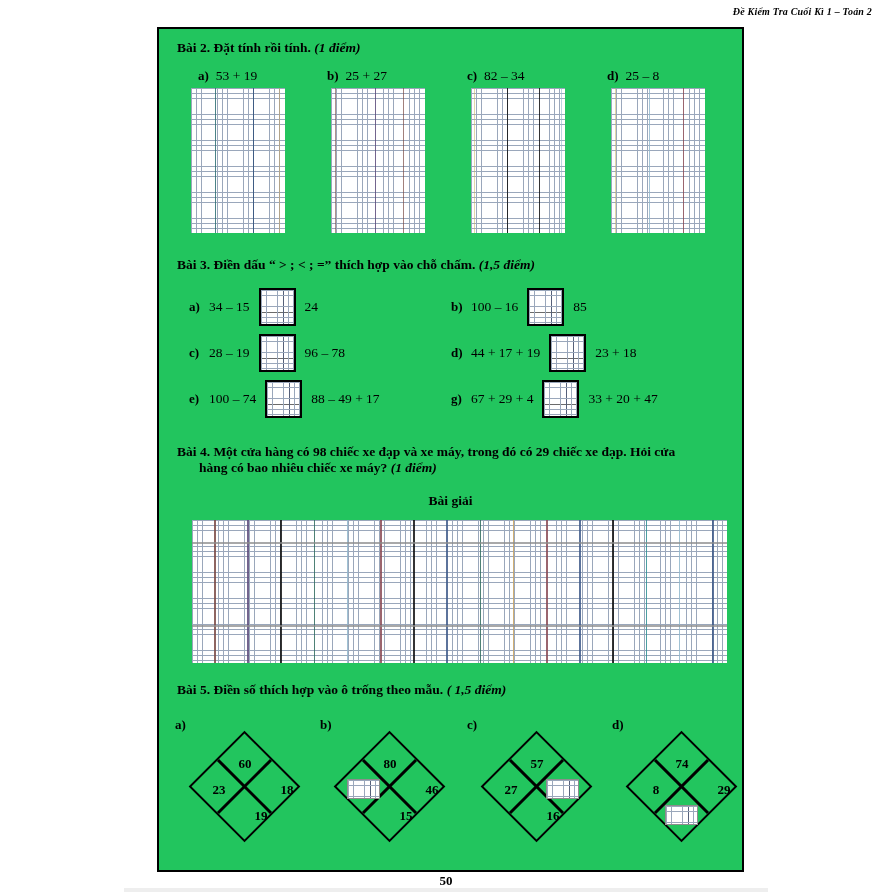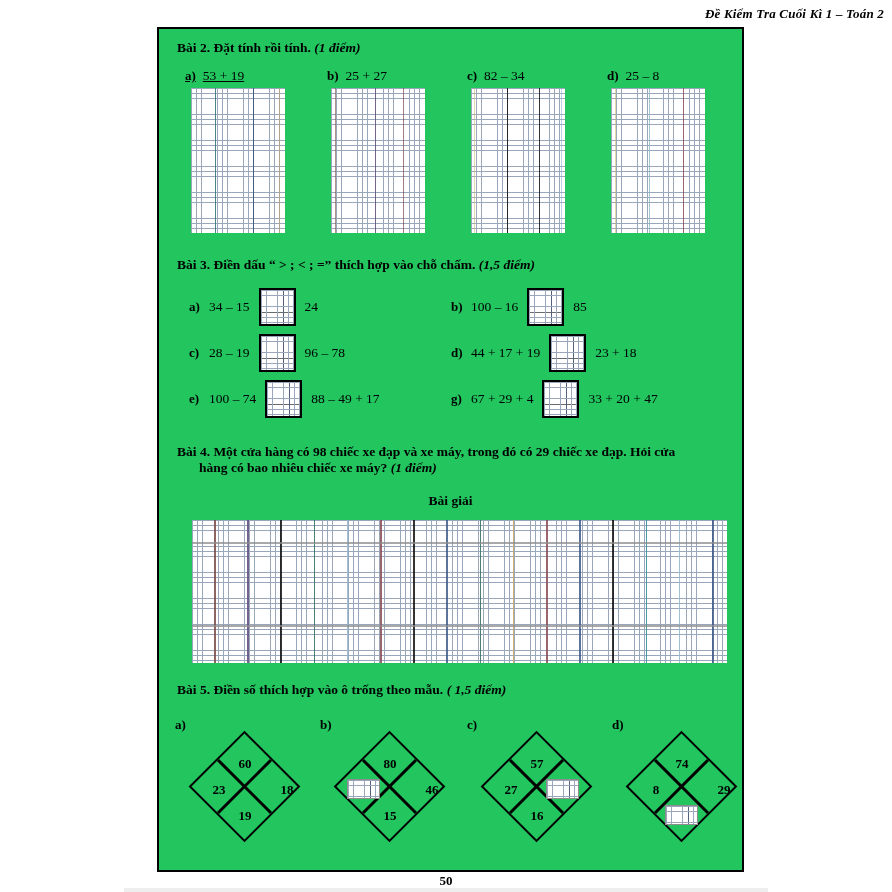--- a/index.html
+++ b/index.html
@@ -13,23 +13,23 @@
     position: relative;
     font-family: "Liberation Serif", "DejaVu Serif", serif;
     color: #000;
     overflow: hidden;
   }
 
   
   .doc-header {
     position: absolute;
     top: 6px;
-    right: 8px;
+    right: 20px;
     font-family: "Liberation Serif", serif;
-    font-size: 13px;
+    font-size: 10px;
     font-weight: bold;
     font-style: italic;
     letter-spacing: 0.2px;
     white-space: nowrap;
   }
 
   
   .page-frame {
     position: absolute;
     left: 157px;
@@ -207,21 +207,21 @@
     position: absolute;
     font-size: 13px;
     font-weight: bold;
     text-align: center;
     width: 36px;
     line-height: 14px;
   }
   .d-top    { left: 38px; top: 26px; }
   .d-left   { left: 12px; top: 52px; }
   .d-right  { left: 80px; top: 52px; }
-  .d-bottom { left: 38px; top: 78px; }
+  .d-bottom { left: 54px; top: 78px; }
 
   .d-blank {
     position: absolute;
     width: 33px;
     height: 20px;
     box-sizing: border-box;
     border: 1.1px solid #8d8d8d;
     overflow: hidden;
   }
   .db-left   { left: 13px; top: 48px; }
@@ -234,21 +234,21 @@
 <div class="doc-header">Đề Kiểm Tra Cuối Kì 1 – Toán 2</div>
 
 <div class="page-frame">
 
   <div class="block-title" id="bai2-title">
     <span>Bài 2. Đặt tính rồi tính.</span>
     <span class="pts">(1 điểm)</span>
   </div>
 
   <div class="b2-row" id="b2-exprs">
-      <div class="b2-item" style="left: 8px; text-decoration: underline;"><span class="q-label">a)</span><span class="q-expr">53 + 19</span></div>
+      <div class="b2-item" style="left: 21px;"><span class="q-label">a)</span><span class="q-expr">53 + 19</span></div>
       <div class="b2-item" style="left: 150px;"><span class="q-label">b)</span><span class="q-expr">25 + 27</span></div>
       <div class="b2-item" style="left: 290px;"><span class="q-label">c)</span><span class="q-expr">82 – 34</span></div>
       <div class="b2-item" style="left: 430px;"><span class="q-label">d)</span><span class="q-expr">25 – 8</span></div>
     </div>
   <div class="b2-grids" id="b2-grids">
       <div class="gridbox" style="left: 14px; top: 0px; width: 94px; height: 145px; position: absolute; background-image: repeating-linear-gradient(to right, rgb(154, 167, 187) 0px, rgb(154, 167, 187) 0.6px, transparent 0.6px, transparent 5.2px), repeating-linear-gradient(rgb(154, 167, 187) 0px, rgb(154, 167, 187) 0.6px, transparent 0.6px, transparent 5.2px), repeating-linear-gradient(to right, rgb(85, 96, 122) 0px, rgb(85, 96, 122) 1px, transparent 1px, transparent 26px), repeating-linear-gradient(rgb(107, 107, 107) 0px, rgb(107, 107, 107) 1px, transparent 1px, transparent 26px); background-repeat: repeat; background-color: rgb(255, 255, 255);">
         <div style="position: absolute; top: 0px; bottom: 0px; left: 24px; width: 1.4px; background: rgb(45, 109, 114); opacity: 0.85;"></div>
         <div style="position: absolute; top: 0px; bottom: 0px; left: 62px; width: 1.4px; background: rgb(47, 79, 122); opacity: 0.85;"></div>
         <div style="position: absolute; top: 0px; bottom: 0px; left: 88px; width: 1.4px; background: rgb(201, 161, 90); opacity: 0.5;"></div>
       </div>

